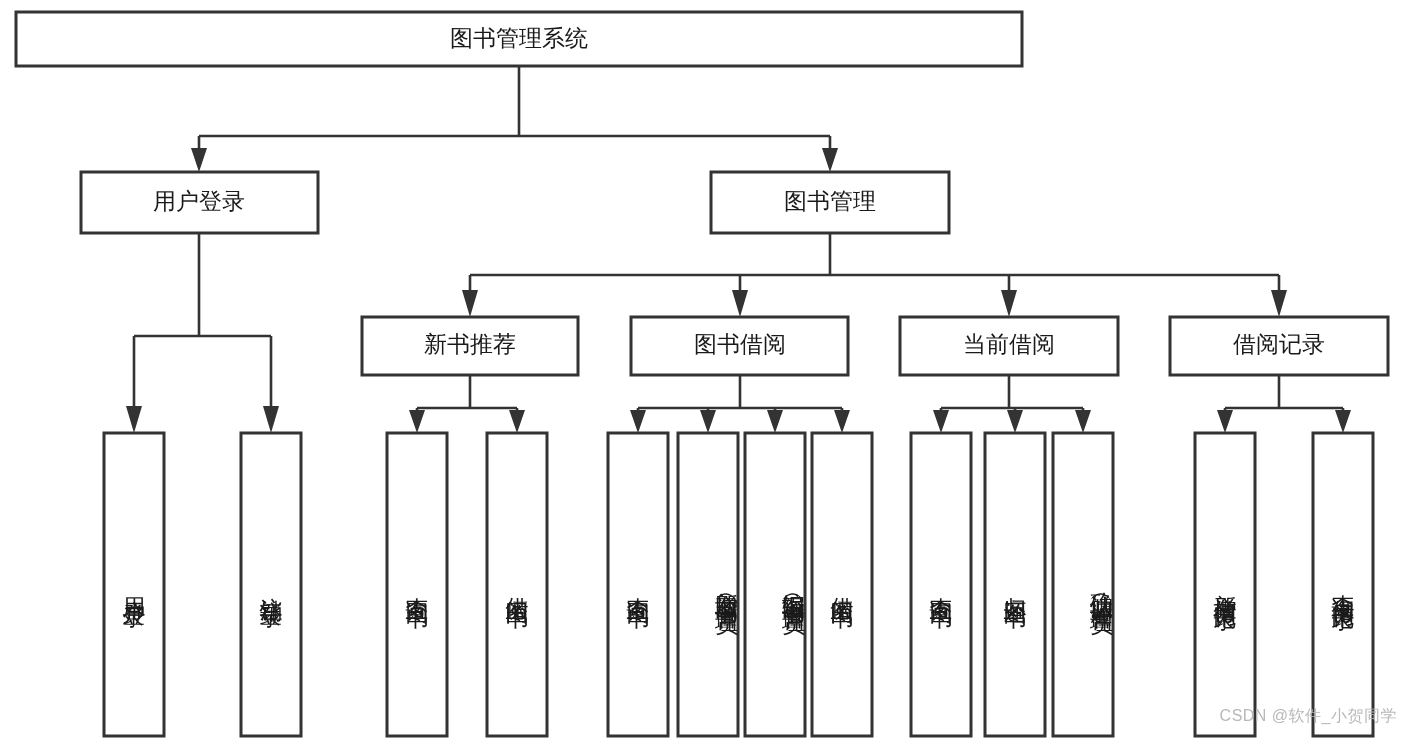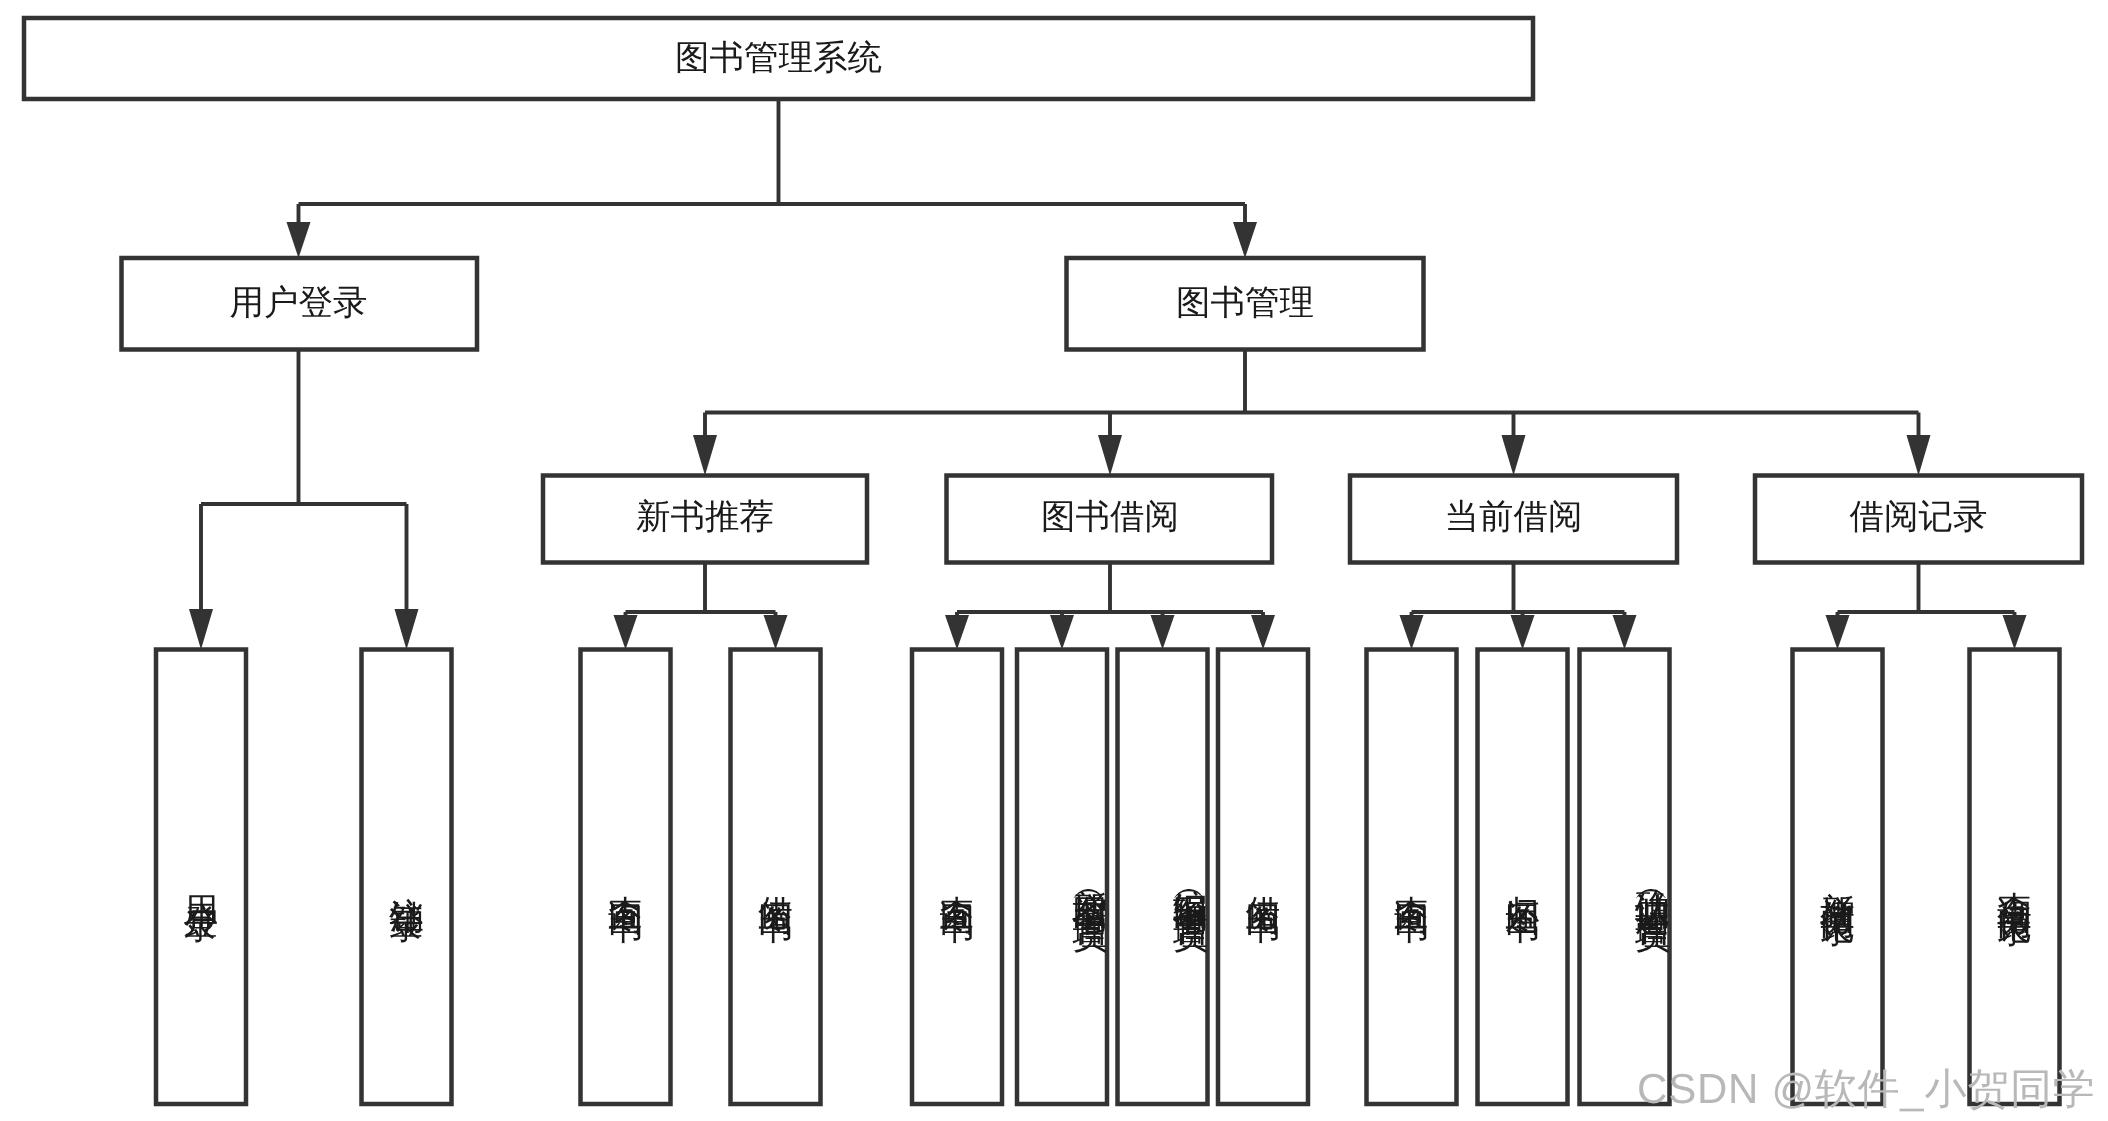--- a/index.html
+++ b/index.html
@@ -56,23 +56,23 @@
     text-orientation: upright;
     letter-spacing: 3px;
     line-height: 1;
     white-space: nowrap;
     text-align: center;
     pointer-events: none;
   }
   .watermark {
     position: absolute;
     right: 8px;
-    bottom: 2px;
-    font-family: "Liberation Sans", "DejaVu Sans", sans-serif;
-    font-size: 28px;
+    bottom: 20px;
+    font-family: "Liberation Sans", "DejaVu Sans", sans-serif;
+    font-size: 16px;
     color: #b8b8b8;
     white-space: nowrap;
     letter-spacing: 0.5px;
   }
 </style>
 </head>
 <body>
 
 <div id="diagram-root">
 

